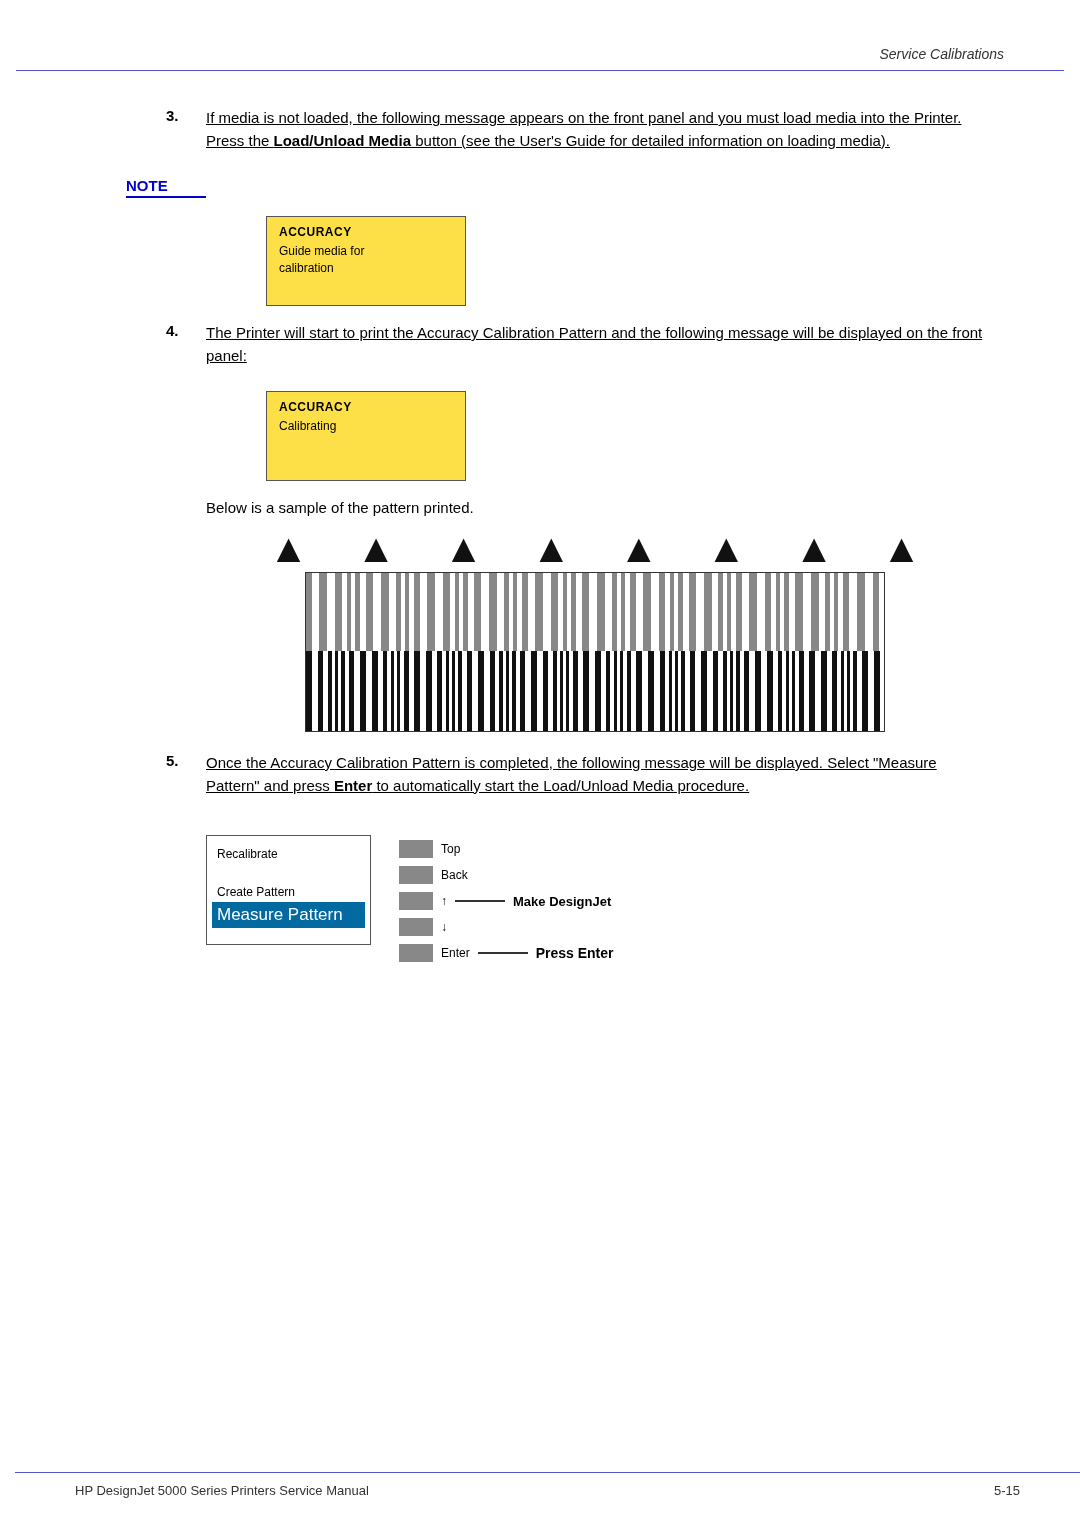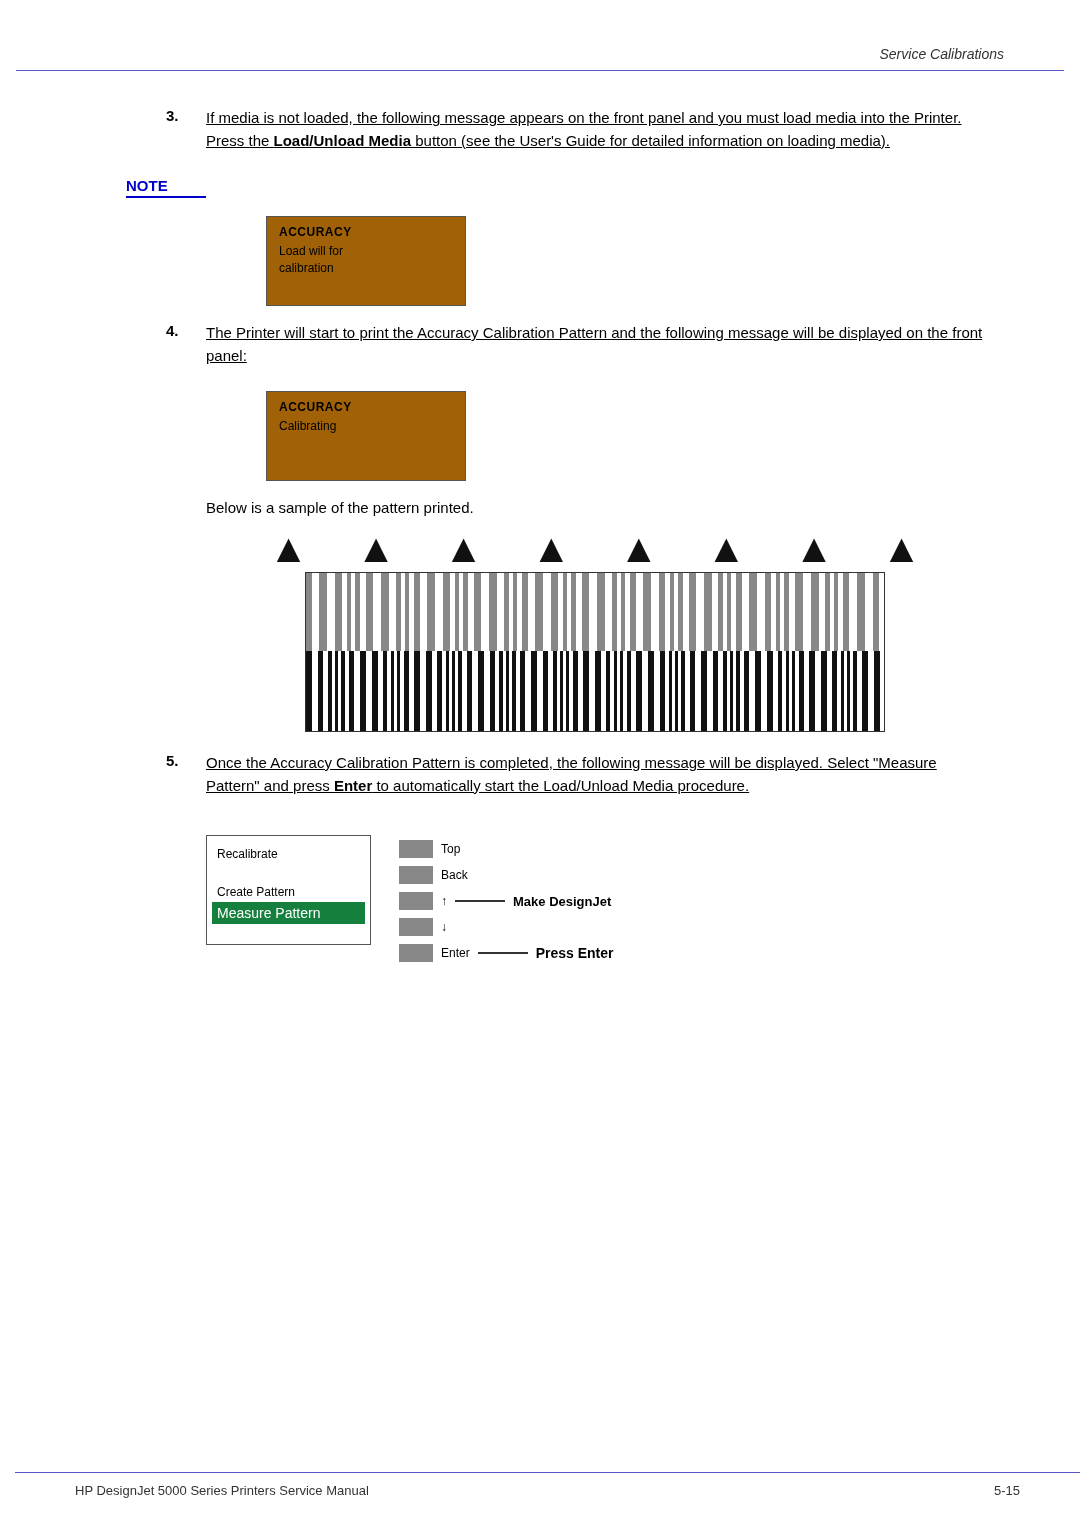--- a/index.html
+++ b/index.html
@@ -88,21 +88,21 @@
       line-height: 1.5;
     }
 
     
     .panel-display {
       border: 1px solid #555;
       width: 200px;
       height: 90px;
       margin: 16px auto 16px 60px;
       padding: 8px 12px;
-      background: #a16207;
+      background: #fde047;
     }
 
     .panel-display-title {
       font-size: 12px;
       font-weight: bold;
       letter-spacing: 0.5px;
       margin-bottom: 4px;
     }
 
     .panel-display-text {
@@ -147,24 +147,24 @@
       font-size: 12px;
       min-height: 110px;
     }
 
     .menu-item {
       padding: 3px 0;
       font-size: 12px;
     }
 
     .menu-item-selected {
-      background: #15803d;
+      background: #0369a1;
       color: #fff;
       padding: 3px 5px;
-      font-size: 14px;
+      font-size: 17px;
       margin: 0 -5px;
     }
 
     .button-diagram {
       display: flex;
       flex-direction: column;
       gap: 8px;
       margin-top: 5px;
     }
 
@@ -255,21 +255,21 @@
         </div>
       </div>
     </div>
 
     <div class="note-section">
       <div class="note-label">NOTE</div>
     </div>
 
     <div class="panel-display">
       <div class="panel-display-title">ACCURACY</div>
-      <div class="panel-display-text">Load will for</div>
+      <div class="panel-display-text">Guide media for</div>
       <div class="panel-display-text">calibration</div>
     </div>
 
     <div class="step-block">
       <div class="step-item">
         <span class="step-number">4.</span>
         <div class="step-text">
           The Printer will start to print the Accuracy Calibration Pattern and the following message will be displayed on the front panel:
         </div>
       </div>

